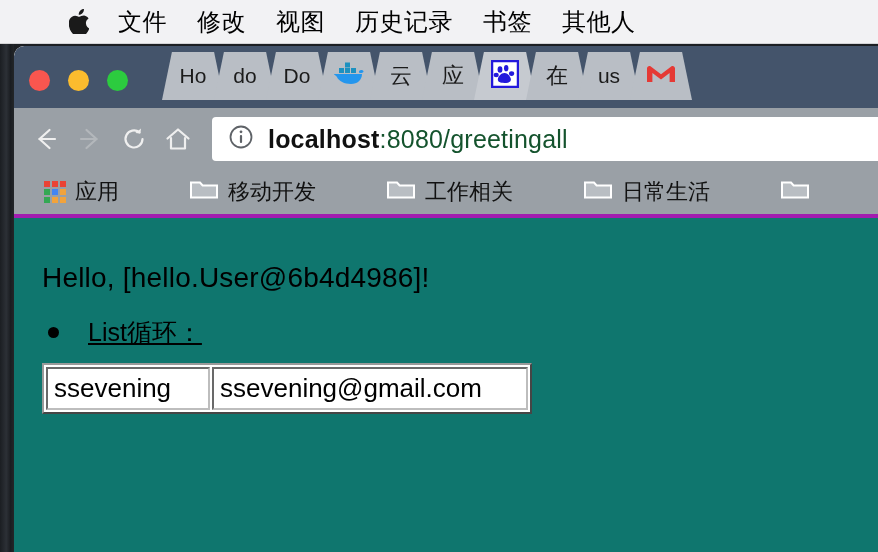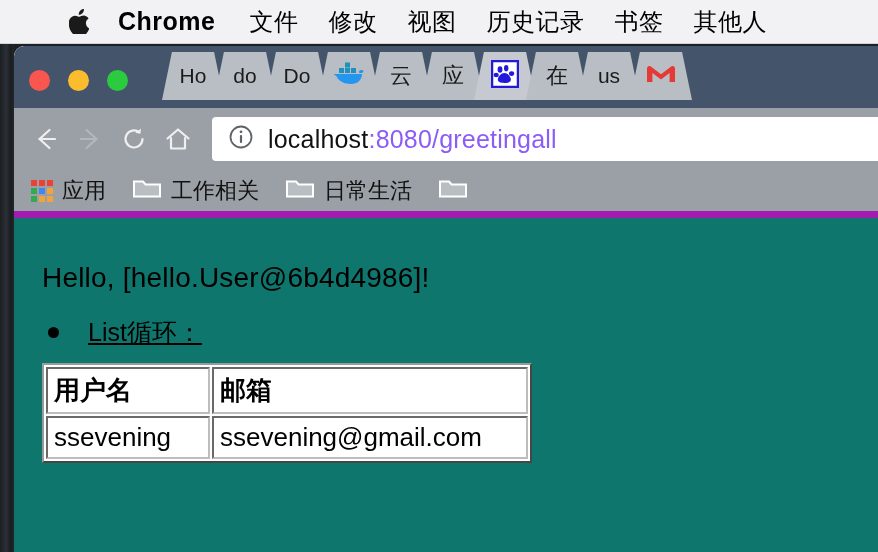--- a/index.html
+++ b/index.html
@@ -123,33 +123,34 @@
     display: flex; align-items: center;
     padding-left: 16px;
     overflow: hidden;
   }
   #omnibox .info-icon { flex: 0 0 auto; margin-right: 14px; }
   #url {
     font-size: 25px;
     white-space: nowrap;
     letter-spacing: 0.2px;
   }
-  #url .host { color: #111111; }
-  #url .rest { color: #8b5cf6; }
+  #url .host { color: #111111; font-weight: bold; }
+  #url .rest { color: #14532d; }
 
   
   #bookmarks {
     position: relative;
     height: 48px;
     background: #9aa0a6;
     display: flex; align-items: center;
-    padding-left: 17px;
+    padding-left: 30px;
     box-sizing: border-box;
-    border-bottom: 7px solid #a21caf;
-    overflow: hidden;
+    border-bottom: 4px solid #a21caf;
+    overflow: hidden;
+    gap: 44px;
   }
   .bm {
     display: flex; align-items: center;
     margin-right: 26px;
     white-space: nowrap;
     flex: 0 0 auto;
   }
   .bm-label {
     font-size: 22px; color: #111111;
     margin-left: 9px;
@@ -222,21 +223,20 @@
 <body>
 
 <div id="screen">
 
   <div id="menubar">
     <div class="menu-apple">
       <svg width="20" height="25" viewBox="0 0 20 25" aria-hidden="true">
         <path fill="#1a1a1a" d="M13.6 3.9c.9-1.1 1.5-2.6 1.3-4.1-1.3.05-2.9.9-3.8 2-.8.96-1.6 2.5-1.3 3.96 1.45.1 2.9-.74 3.8-1.86zM15.2 6.6c-2.1-.12-3.9 1.2-4.9 1.2-1 0-2.55-1.16-4.2-1.13C3.95 6.7 1.9 8.0.78 10.05c-2.25 3.9-.58 9.7 1.6 12.88 1.07 1.55 2.35 3.3 4.03 3.24 1.6-.06 2.2-1.04 4.14-1.04 1.93 0 2.47 1.04 4.16 1.0 1.72-.03 2.8-1.58 3.85-3.14 1.21-1.8 1.71-3.54 1.74-3.63-.04-.02-3.34-1.28-3.37-5.08-.03-3.18 2.6-4.7 2.72-4.78-1.49-2.19-3.8-2.44-4.45-2.9z"></path>
       </svg>
     </div>
-    <div class="menu-item bold">Chrome</div>
     <div class="menu-item cn">文件</div>
     <div class="menu-item cn">修改</div>
     <div class="menu-item cn">视图</div>
     <div class="menu-item cn">历史记录</div>
     <div class="menu-item cn">书签</div>
     <div class="menu-item cn">其他人</div>
   </div>
 
   <div id="desktop-strip"></div>
 
@@ -379,63 +379,67 @@
             <i style="background:#4285f4"></i>
             <i style="background:#f2a33c"></i>
           <i style="background:#34a853"></i>
             <i style="background:#f2a33c"></i>
             <i style="background:#f2a33c"></i>
         </span>
         <span class="bm-label">应用</span>
       </div>
 
 
-
       <div class="bm">
         <span>
           <svg width="30" height="24" viewBox="0 0 30 24" aria-hidden="true">
             <path fill="#b9bec3" stroke="#ffffff" stroke-width="2" d="M2 4.5h9l2.6 3H28v12H2z"></path>
           </svg>
         </span>
-        <span class="bm-label">工作相关</span>
+        <span class="bm-label">移动开发</span>
       </div>
 
       <div class="bm">
         <span>
           <svg width="30" height="24" viewBox="0 0 30 24" aria-hidden="true">
             <path fill="#b9bec3" stroke="#ffffff" stroke-width="2" d="M2 4.5h9l2.6 3H28v12H2z"></path>
           </svg>
         </span>
-        <span class="bm-label">日常生活</span>
+        <span class="bm-label">工作相关</span>
       </div>
 
       <div class="bm">
         <span>
           <svg width="30" height="24" viewBox="0 0 30 24" aria-hidden="true">
             <path fill="#b9bec3" stroke="#ffffff" stroke-width="2" d="M2 4.5h9l2.6 3H28v12H2z"></path>
           </svg>
         </span>
+        <span class="bm-label">日常生活</span>
+      </div>
+
+      <div class="bm">
+        <span>
+          <svg width="30" height="24" viewBox="0 0 30 24" aria-hidden="true">
+            <path fill="#b9bec3" stroke="#ffffff" stroke-width="2" d="M2 4.5h9l2.6 3H28v12H2z"></path>
+          </svg>
+        </span>
         <span class="bm-label"></span>
       </div>
 
     </div>
 
     <div id="page">
       <p id="greeting">Hello, [hello.User@6b4d4986]!</p>
 
       <ul id="list">
         <li>List循环：</li>
       </ul>
 
       <table id="datatable">
         <tbody>
-          <tr>
-            <th class="col-user">用户名</th>
-            <th class="col-mail">邮箱</th>
-          </tr>
           <tr>
             <td class="col-user">ssevening</td>
             <td class="col-mail">ssevening@gmail.com</td>
           </tr>
         </tbody>
       </table>
     </div>
 
   </div>
 </div>

